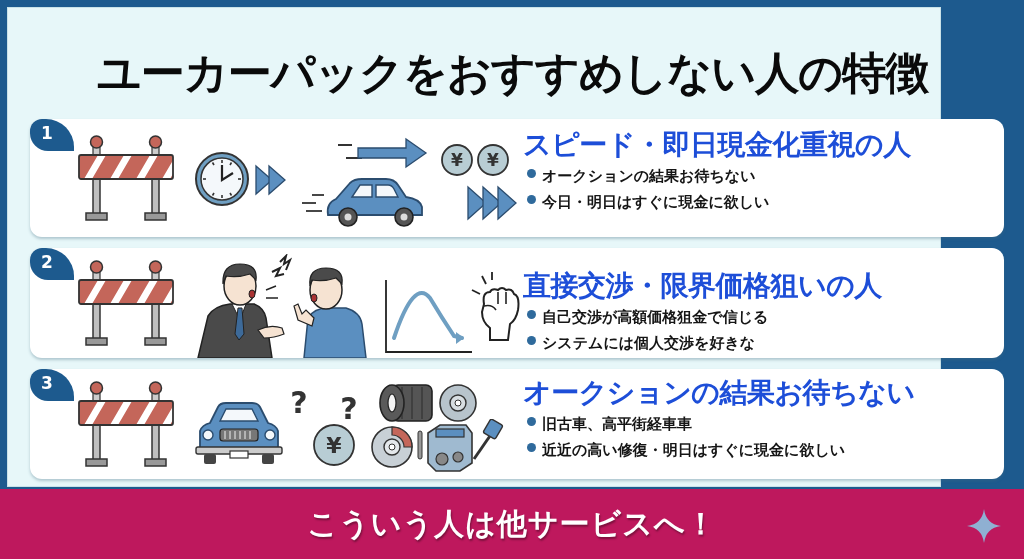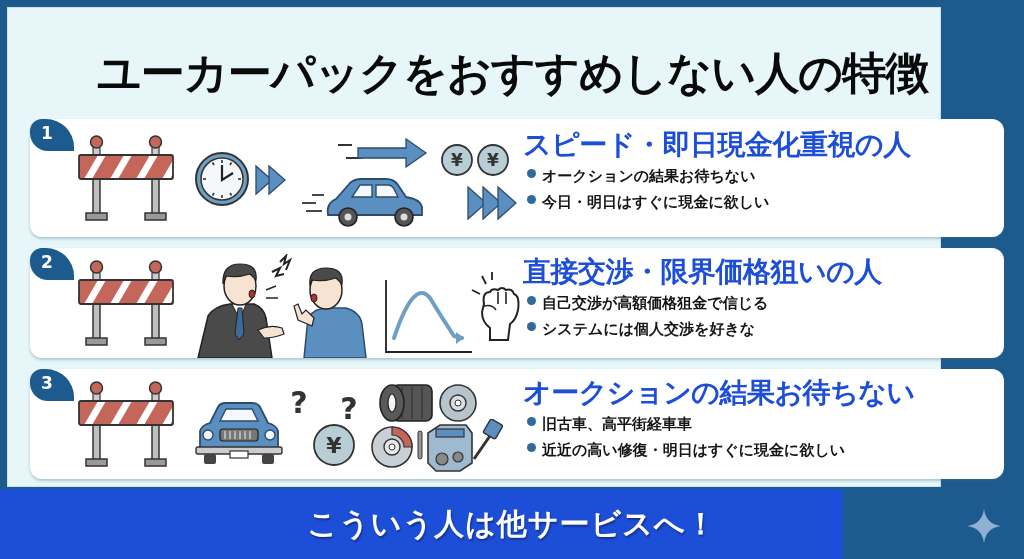--- a/index.html
+++ b/index.html
@@ -38,22 +38,22 @@
   }
   .bullet {
     font-size: 15px; font-weight: bold; color: #151515; white-space: nowrap;
     line-height: 26px; padding-left: 4px;
   }
   .bullet .dot {
     display: inline-block; width: 9px; height: 9px; border-radius: 50%;
     background: #2f6a9c; margin-right: 6px; vertical-align: 3px;
   }
   .footer {
-    position: absolute; left: 0; top: 489px; width: 843px; height: 70px;
-    background: #1d4ed8;
+    position: absolute; left: 0; top: 489px; width: 1024px; height: 70px;
+    background: #be185d;
   }
   .footer-text {
     position: absolute; left: 0; top: 15px; width: 1024px; text-align: center;
     color: #fff; font-size: 30px; font-weight: bold; letter-spacing: 1px;
     text-shadow: 1px 2px 2px rgba(0,0,0,0.35);
   }
   .sparkle { position: absolute; left: 966px; top: 19px; width: 36px; height: 36px; }
   svg { display: block; }
 </style>
 </head>
@@ -200,21 +200,21 @@
       <svg style="position:absolute;left:438px;top:22px;" width="56" height="72" viewBox="0 0 56 72">
         <line x1="4" y1="20" x2="12" y2="24" stroke="#222" stroke-width="1.8"></line>
         <line x1="14" y1="6" x2="18" y2="14" stroke="#222" stroke-width="1.8"></line>
         <line x1="24" y1="2" x2="24" y2="10" stroke="#222" stroke-width="1.8"></line>
         <path d="M16 34 Q14 22 22 22 Q24 18 30 20 Q34 16 38 20 Q44 18 46 24 Q52 26 50 40 Q48 50 42 54 L40 70 L22 70 L22 58 Q14 52 14 42 Z" fill="#fff" stroke="#222" stroke-width="2"></path>
         <line x1="30" y1="22" x2="30" y2="34" stroke="#222" stroke-width="1.6"></line>
         <line x1="38" y1="22" x2="38" y2="34" stroke="#222" stroke-width="1.6"></line>
         <path d="M16 36 Q24 34 28 40" fill="none" stroke="#222" stroke-width="1.6"></path>
       </svg>
     </div>
-    <div class="text-block" style="top:6px;">
+    <div class="text-block" style="top:20px;">
       <div class="heading">直接交渉・限界価格狙いの人</div>
       <div class="bullet"><span class="dot"></span><span>自己交渉が高額価格狙金で信じる</span></div>
       <div class="bullet"><span class="dot"></span><span>システムには個人交渉を好きな</span></div>
     </div>
   </div>
 
   <div class="card" style="top:361px; height:110px;">
     <div class="num-tab">3</div>
     <div class="illus">
       <svg style="position:absolute;left:46px;top:12px;" width="100" height="90" viewBox="0 0 100 90">

